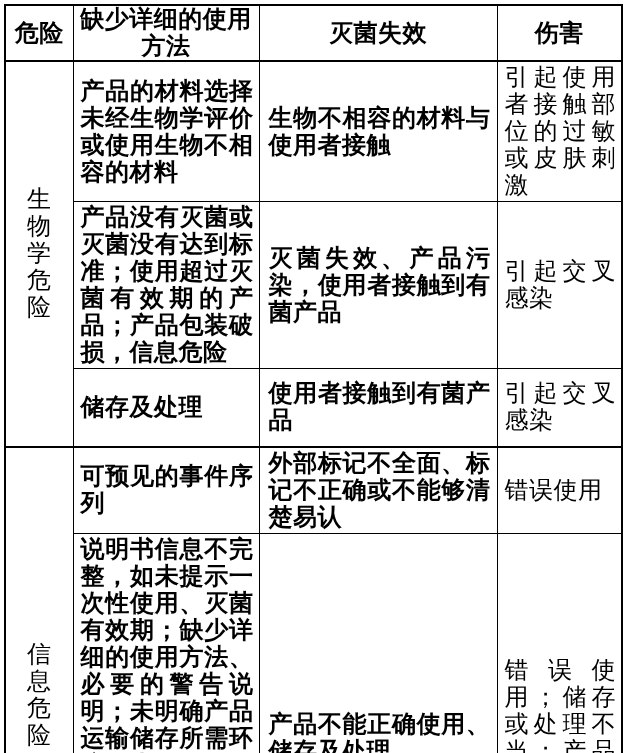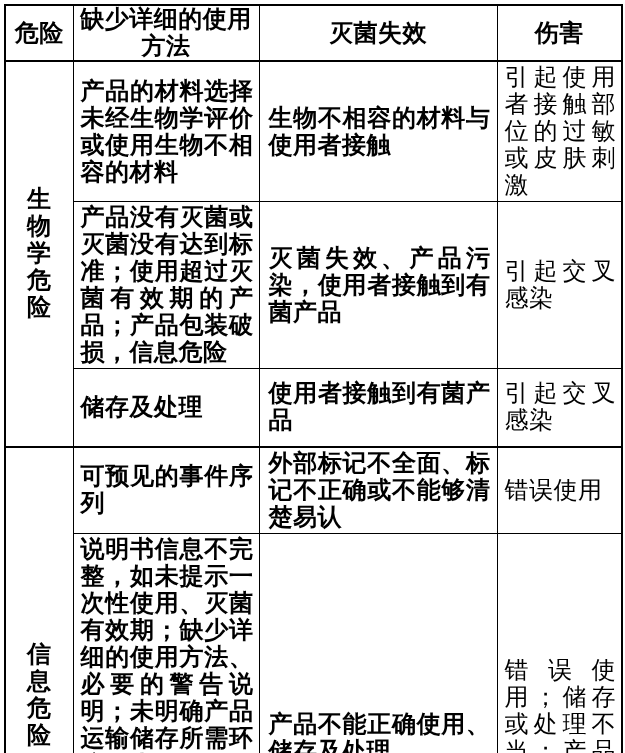--- a/index.html
+++ b/index.html
@@ -38,21 +38,21 @@
   table.risk-table tr.group-start td { border-top: 2px solid #000000; }
 
   th.col-hazard, th.col-seq, th.col-sit, th.col-harm {
     font-weight: bold;
     text-align: center;
     padding: 0 2px;
   }
   td.hazard-cell {
     text-align: center;
     padding: 0 11px;
-    font-weight: bold;
+    font-weight: normal;
     margin-top: 8px;
   }
   td.seq-cell  { text-align: justify; padding: 2px 5px 2px 7px; font-weight: bold; }
   td.sit-cell  { text-align: justify; padding: 2px 6px 2px 9px; font-weight: bold; }
   td.harm-cell { text-align: justify; padding: 2px 5px 2px 7px; }
 
   tr.r-header { height: 30px; }
   tr.r1 { height: 72px; }
   tr.r2 { height: 138px; }
   tr.r3 { height: 78px; }

